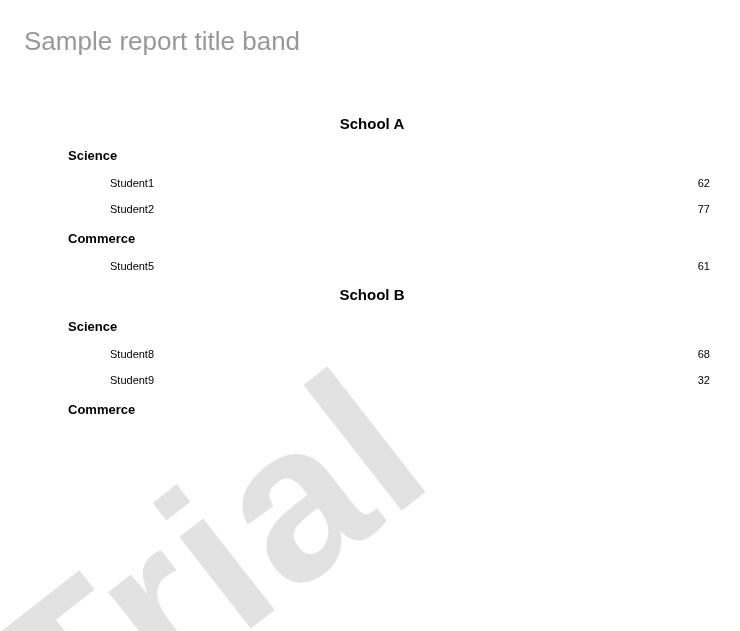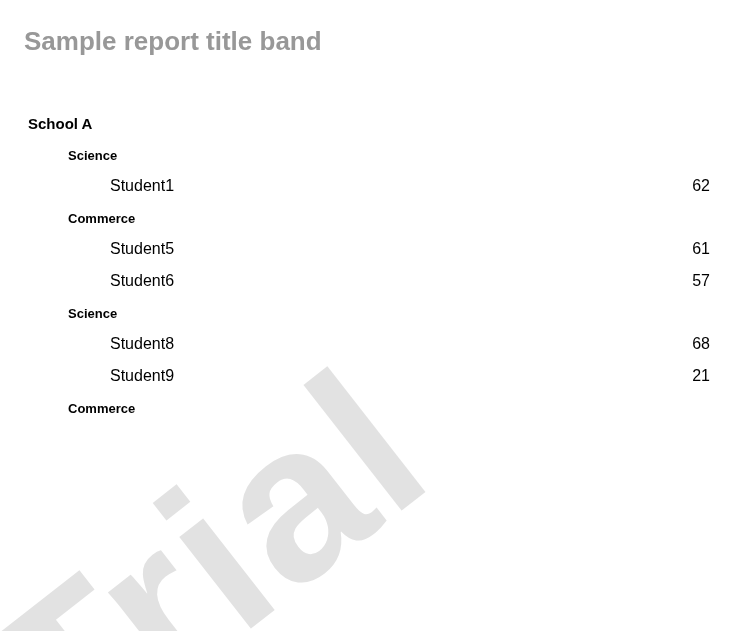--- a/index.html
+++ b/index.html
@@ -15,38 +15,39 @@
   }
   .page {
     position: relative;
     width: 740px;
     height: 631px;
     box-sizing: border-box;
     padding: 20px 24px 0 24px;
   }
   .title {
     font-size: 26px;
-    font-weight: bold;
+    font-weight: normal;
     color: #989898;
     margin: 6px 0 58px 0;
   }
   .school {
     font-size: 15px;
     font-weight: bold;
     margin: 0 0 14px 4px;
+    text-align: center;
   }
   .dept {
     font-size: 13px;
     font-weight: bold;
     margin: 16px 0 14px 44px;
   }
   .row {
     display: flex;
     justify-content: space-between;
-    font-size: 16px;
+    font-size: 11px;
     margin: 0 0 14px 0;
     padding-left: 86px;
     padding-right: 6px;
   }
   .row .name { }
   .row .score { }
   .watermark {
     position: absolute;
     left: 100px;
     bottom: -180px;
@@ -71,37 +72,38 @@
   <div class="content">
     <div class="title">Sample report title band</div>
 
     <div class="school">School A</div>
 
     <div class="dept">Science</div>
     <div class="row">
       <span class="name">Student1</span>
       <span class="score">62</span>
     </div>
+    <div class="row">
+      <span class="name">Student2</span>
+      <span class="score">77</span>
+    </div>
 
     <div class="dept">Commerce</div>
     <div class="row">
       <span class="name">Student5</span>
       <span class="score">61</span>
     </div>
-    <div class="row">
-      <span class="name">Student6</span>
-      <span class="score">57</span>
-    </div>
 
+    <div class="school">School B</div>
 
     <div class="dept">Science</div>
     <div class="row">
       <span class="name">Student8</span>
       <span class="score">68</span>
     </div>
     <div class="row">
       <span class="name">Student9</span>
-      <span class="score">21</span>
+      <span class="score">32</span>
     </div>
 
     <div class="dept">Commerce</div>
   </div>
 </div>
 
 </body></html>

